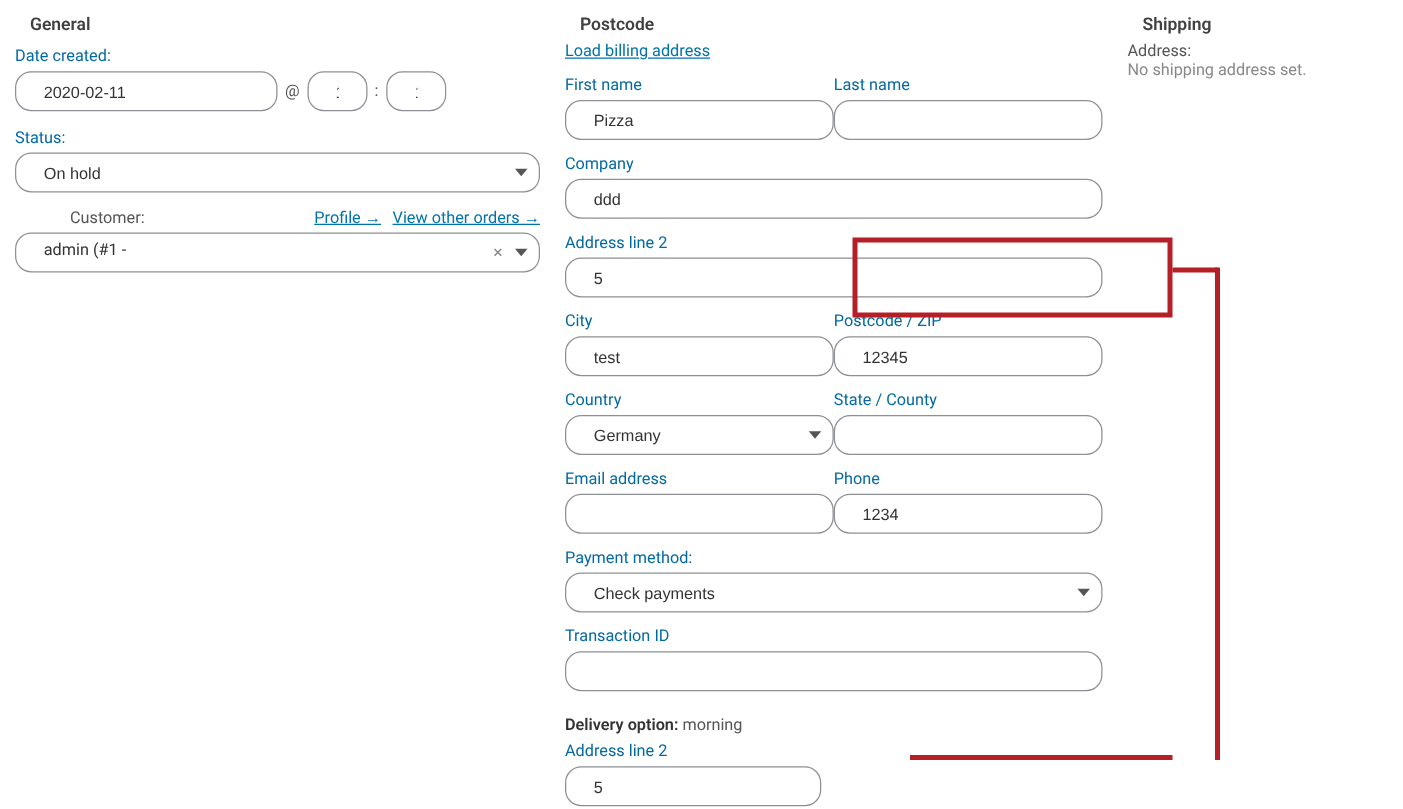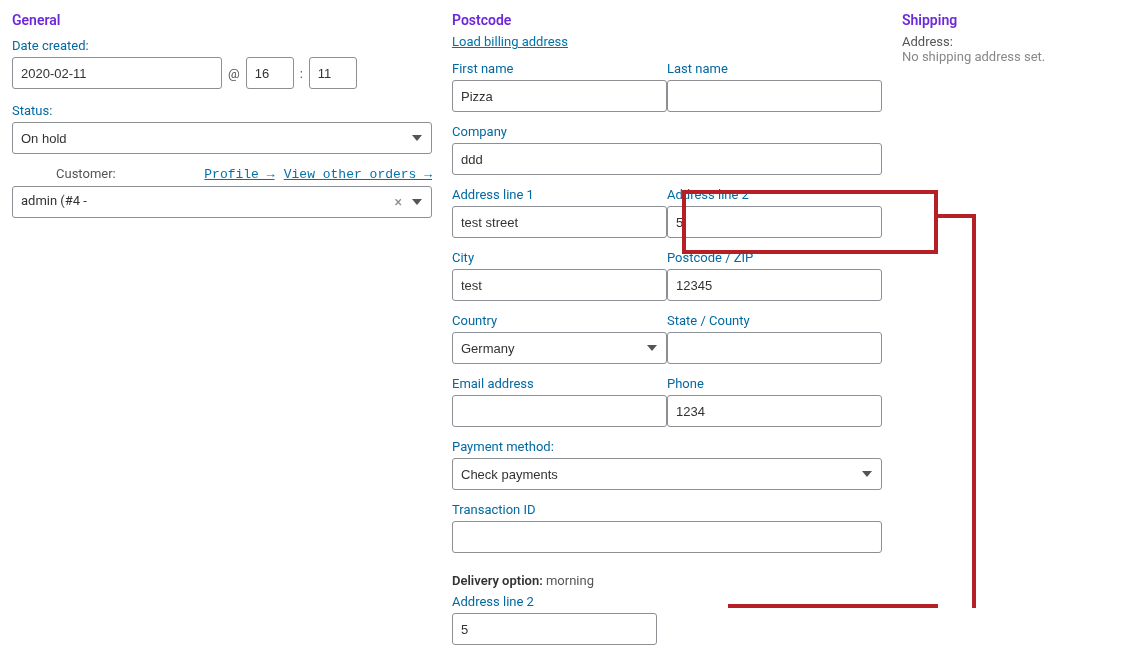--- a/index.html
+++ b/index.html
@@ -14,52 +14,52 @@
   }
   .cols {
     display: flex;
     align-items: flex-start;
   }
   .col-general { width: 440px; padding-right: 20px; }
   .col-billing  { width: 450px; padding-right: 20px; }
   .col-shipping { width: 200px; }
 
   h3 {
-    margin: 0 0 6px 0;
+    margin: 0 0 6px 12px;
     font-size: 14px;
     font-weight: 600;
-    color: #6d28d9;
+    color: #404040;
   }
   .label {
     font-size: 13px;
     color: #0369a1;
     margin: 10px 0 4px 0;
   }
   .link {
     color: #0073aa;
     text-decoration: underline;
     cursor: pointer;
     font-size: 13px;
   }
   .profile-row {
     display: flex;
     justify-content: space-between;
     align-items: baseline;
     margin-top: 12px;
     margin-left: 44px;
   }
-  .profile-links a { margin-left: 6px; font-family: Liberation Mono, monospace; }
+  .profile-links a { margin-left: 6px; }
 
   input[type="text"], select, .select-like {
     width: 100%;
-    padding: 6px 8px;
+    padding: 6px 22px;
     font-size: 13px;
     color: #333;
     border: 1px solid #8c8f94;
-    border-radius: 3px;
+    border-radius: 13px;
     background: #fff;
     height: 32px;
   }
   select, .select-like {
     appearance: none;
     background-image: none;
     padding-right: 28px;
     position: relative;
   }
   .select-wrap {
@@ -138,21 +138,21 @@
 
     <div class="profile-row">
       <span>Customer:</span>
       <span class="profile-links">
         <a class="link">Profile →</a>
         <a class="link">View other orders →</a>
       </span>
     </div>
     <div class="select-wrap customer-wrap" style="margin-top:4px;">
       <div class="select-like">
-        <span>admin (#4 -</span>
+        <span>admin (#1 -</span>
       </div>
       <span class="clear-x">×</span>
     </div>
   </div>
 
   <div class="col-billing">
     <h3>Postcode</h3>
     <a class="link">Load billing address</a>
 
     <div class="billing-row">
@@ -165,24 +165,20 @@
         <input type="text" value="" style="">
       </div>
     </div>
 
     <div class="field">
       <div class="label">Company</div>
       <input type="text" value="ddd" style="">
     </div>
 
     <div class="billing-row" style="position:relative;">
-      <div class="field">
-        <div class="label">Address line 1</div>
-        <input type="text" value="test street" style="">
-      </div>
       <div class="field" style="position:relative;">
         <div class="label">Address line 2</div>
         <input type="text" value="5" style="">
       </div>
     </div>
 
     <div class="billing-row">
       <div class="field">
         <div class="label">City</div>
         <input type="text" value="test" style="">

